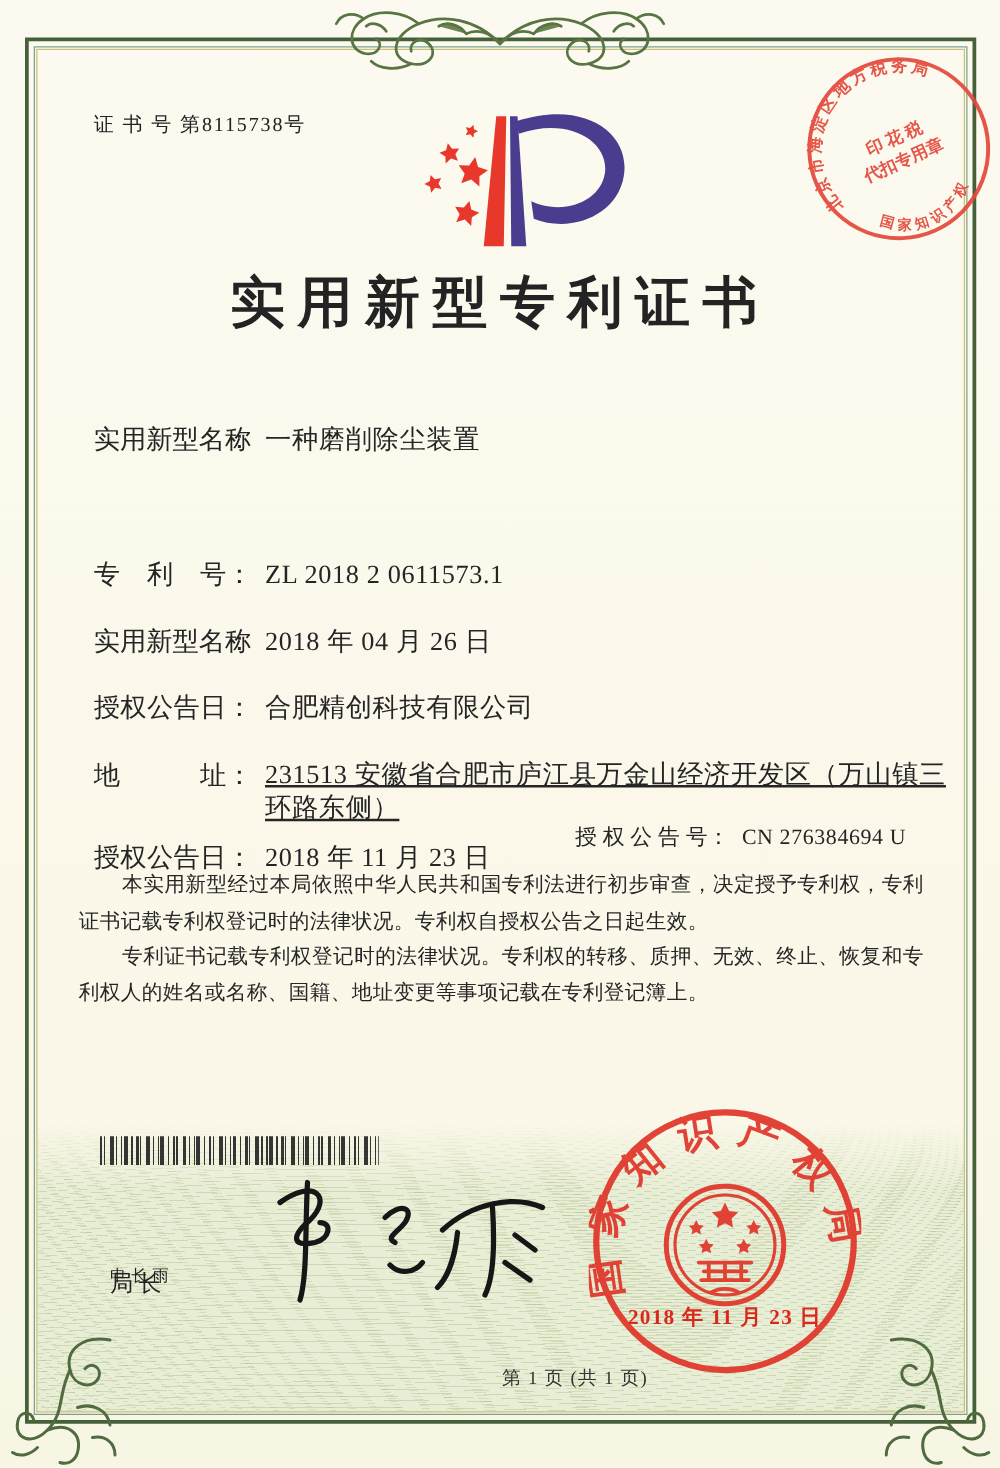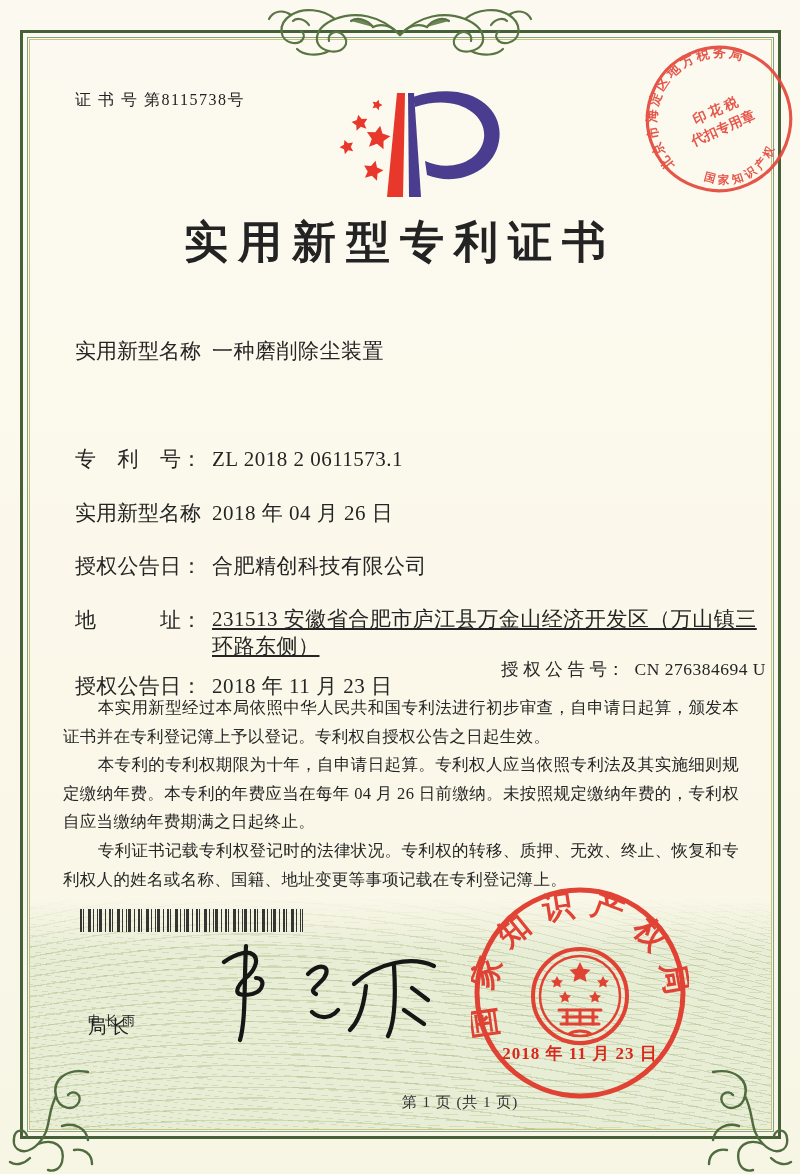--- a/index.html
+++ b/index.html
@@ -45,21 +45,21 @@
 
   
   .field-row{position:absolute;left:75px;font-size:21px;color:#252525;white-space:nowrap;}
   .flabel{display:inline-block;width:106px;text-align:justify;text-align-last:justify;}
   .fcolon{display:inline-block;margin-right:10px;}
   .fvalue{letter-spacing:.5px;}
   .r1{top:337px}.r2{top:391px}.r3{top:445px}.r4{top:499px}.r5{top:552px}
   .r6{top:606px}.r7{top:672px}
   .addr .fvalue{display:inline-block;width:548px;white-space:normal;vertical-align:top;line-height:27px;text-decoration:underline;}
   .grant-no{position:absolute;left:460px;top:657px;font-size:17.5px;color:#252525;white-space:nowrap;}
-  .grant-no .flabel{width:106px;margin-left:41px;}
+  .grant-no .flabel{width:106px;}
 
   
   .legal{position:absolute;left:63px;top:694px;width:676px;font-size:16.5px;
     line-height:28.6px;color:#262626;text-align:justify;letter-spacing:.3px;}
   .legal p{margin:0;text-indent:2.1em;}
 
   
   .barcode{position:absolute;left:80px;top:909px;width:223px;height:23px;opacity:.88;
     background:repeating-linear-gradient(90deg,
       #1b1b1b 0 2px,transparent 2px 3px,#1b1b1b 3px 4px,transparent 4px 8px,
@@ -181,22 +181,21 @@
     <span class="flabel">地址</span><span class="fcolon">：</span><span class="fvalue">231513 安徽省合肥市庐江县万金山经济开发区（万山镇三环路东侧）</span>
   </div>
   <div class="field-row r7">
     <span class="flabel">授权公告日</span><span class="fcolon">：</span><span class="fvalue">2018 年 11 月 23 日</span>
   </div>
   <div class="grant-no">
     <span class="flabel">授权公告号</span><span class="fcolon">：</span><span class="fvalue">CN 276384694 U</span>
   </div>
 
   <div class="legal">
-    <p>本实用新型经过本局依照中华人民共和国专利法进行初步审查，自申请日起算，颁发本证书并在专利登记簿上予以登记。专利权自授权公告之日起生效。</p>
-    <p>本专利的专利权期限为十年，自申请日起算。专利权人应当依照专利法及其实施细则规定缴纳年费。本专利的年费应当在每年 04 月 26 日前缴纳。未按照规定缴纳年费的，专利权自应当缴纳年费期满之日起终止。</p>
+    <p>本实用新型经过本局依照中华人民共和国专利法进行初步审查，决定授予专利权，专利证书记载专利权登记时的法律状况。专利权自授权公告之日起生效。</p>
     <p>专利证书记载专利权登记时的法律状况。专利权的转移、质押、无效、终止、恢复和专利权人的姓名或名称、国籍、地址变更等事项记载在专利登记簿上。</p>
   </div>
 
   <div class="barcode"></div>
 
   <div class="sig-title">局长</div>
   <div class="sig-name">申长雨</div>
   <svg class="sig-script" viewBox="0 0 235 118">
     <g stroke="#161616" stroke-width="4.2" fill="none" stroke-linecap="round" stroke-linejoin="round">
       <path d="M38,14 C36,50 38,88 32,108"></path>

